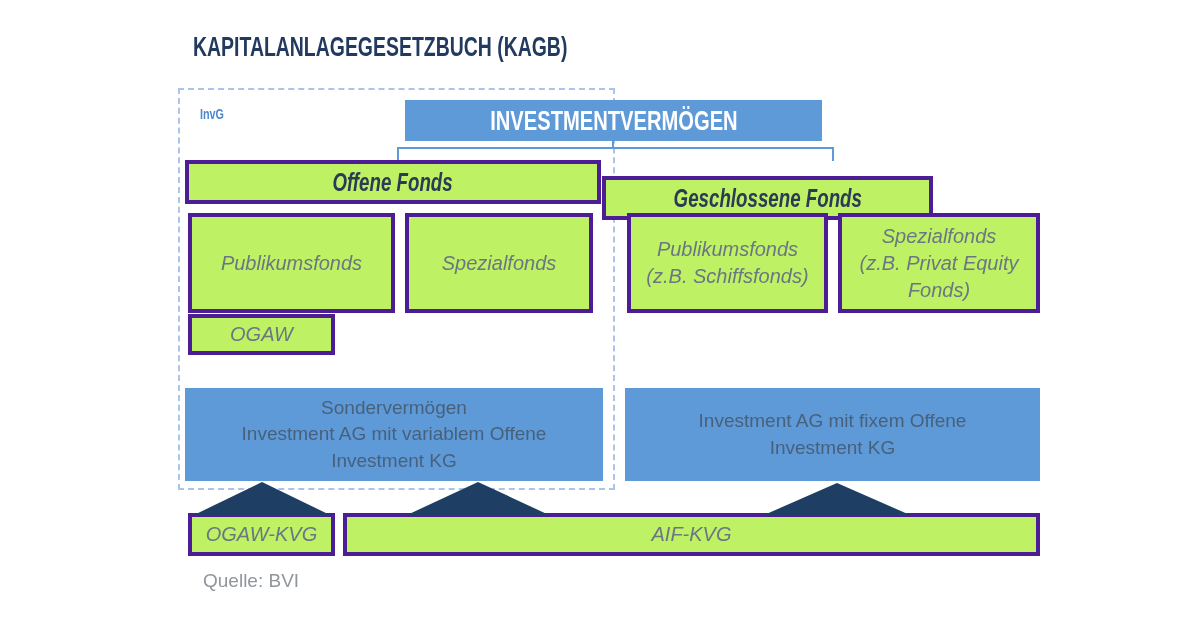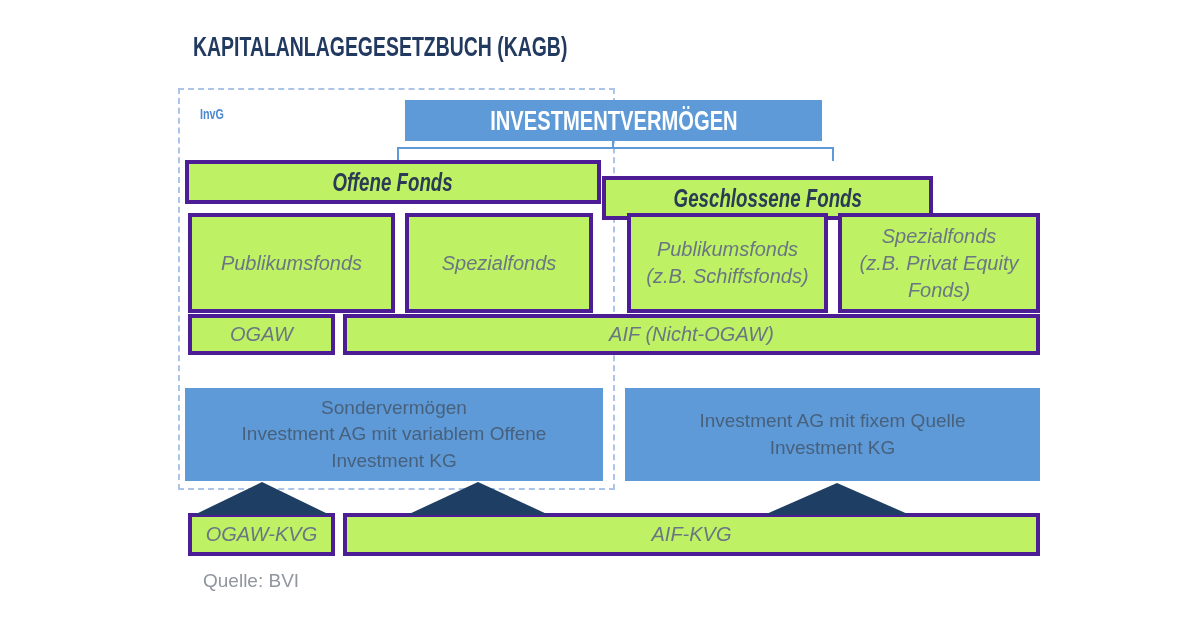--- a/index.html
+++ b/index.html
@@ -98,26 +98,25 @@
 
   <div class="box light child-box child-1">Publikumsfonds</div>
   <div class="box light child-box child-2">Spezialfonds</div>
   <div class="box light child-box child-3">Publikumsfonds
 (z.B. Schiffsfonds)</div>
   <div class="box light child-box child-4">Spezialfonds
 (z.B. Privat Equity
 Fonds)</div>
 
   <div class="box light class-box class-ogaw">OGAW</div>
-  <div class="box light class-box class-aif">AIF (Nicht-OGAW)</div>
 
   <div class="box solid vehicle-box vehicle-open">Sondervermögen
 Investment AG mit variablem Offene
 Investment KG</div>
-  <div class="box solid vehicle-box vehicle-closed">Investment AG mit fixem Quelle
+  <div class="box solid vehicle-box vehicle-closed">Investment AG mit fixem Offene
 Investment KG</div>
 
   <div class="tri tri-1"></div>
   <div class="tri tri-2"></div>
   <div class="tri tri-3"></div>
 
   <div class="box light kvg-box kvg-aif">AIF-KVG</div>
   <div class="box light kvg-box kvg-ogaw">OGAW-KVG</div>
 
   <div class="source-note">Quelle: BVI</div>

